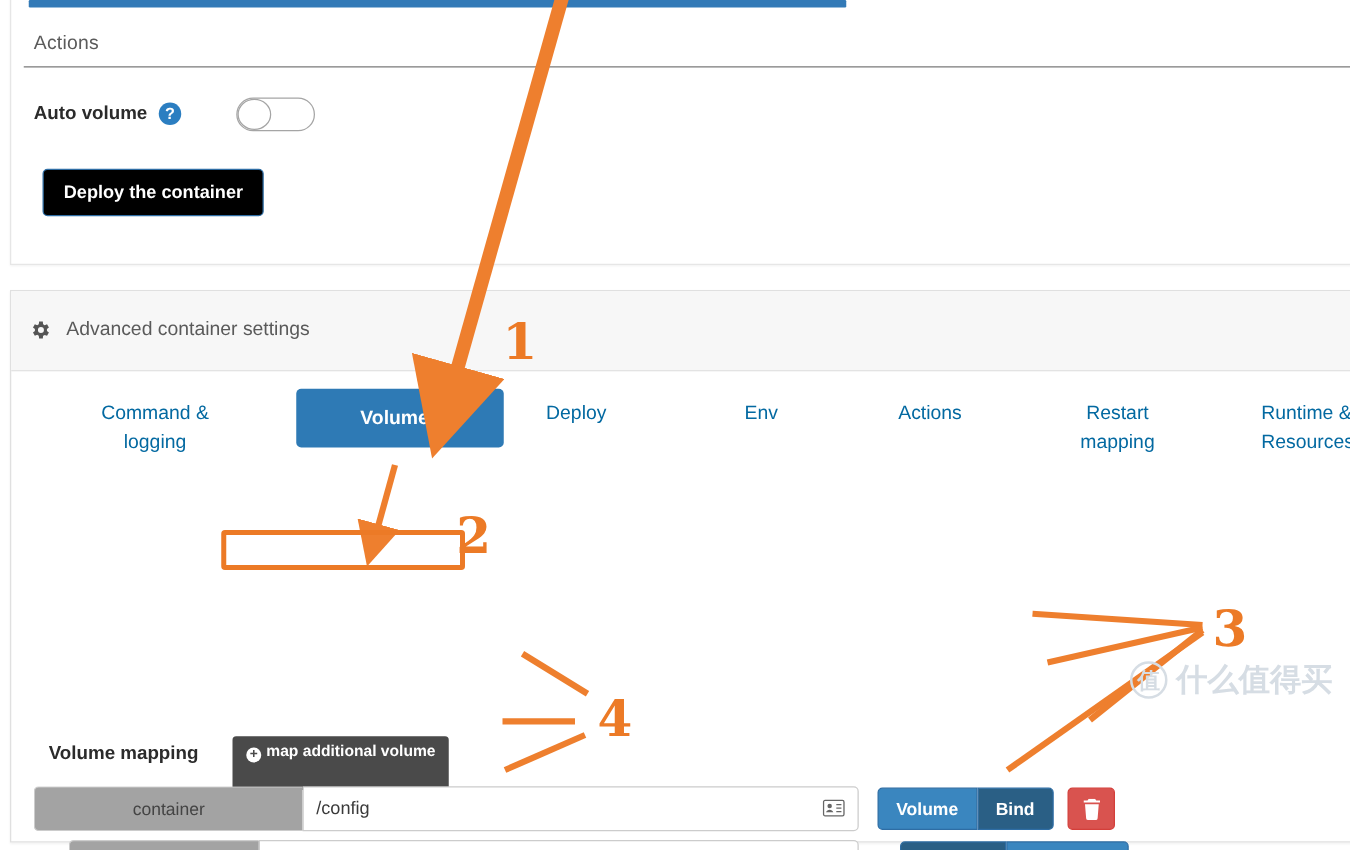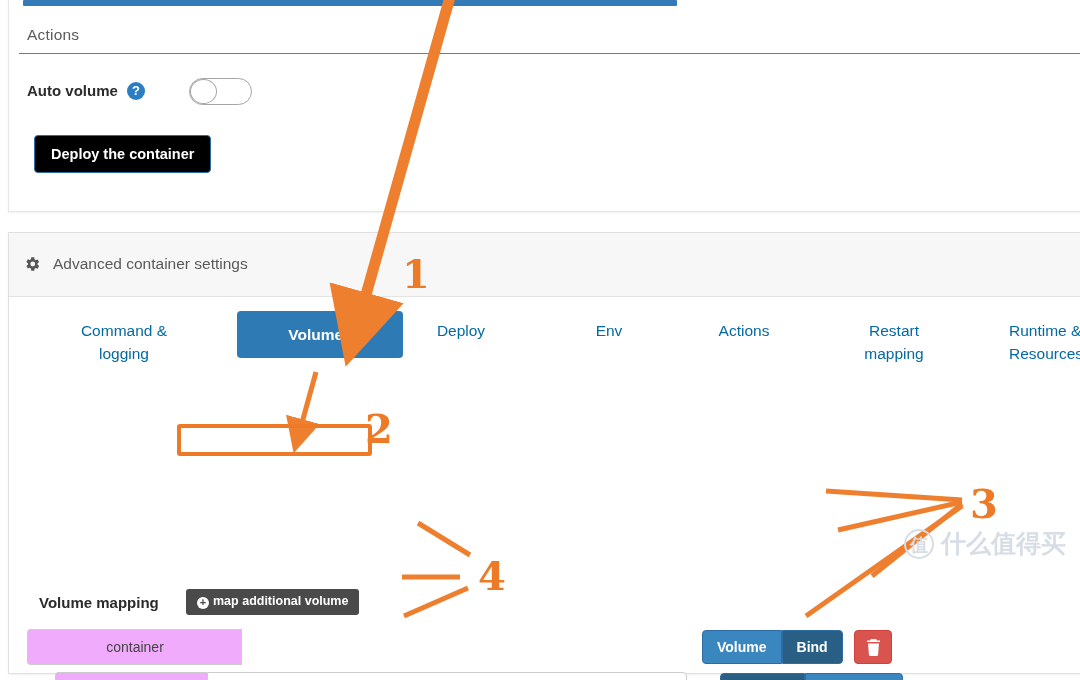--- a/index.html
+++ b/index.html
@@ -90,35 +90,35 @@
     background: #2e7ab5; color: #ffffff; font-weight: bold;
     border-radius: 4px; padding: 12px 0; top: 14px;
   }
 
   .vm-label {
     position: absolute; left: 18px; top: 361px;
     font-size: 15px; font-weight: bold; color: #2b2b2b; margin-left: 12px;
   }
   .map-btn {
     position: absolute; left: 177px; top: 356px;
-    padding: 5px 11px 6px 11px;
+    padding: 5px 11px 22px 11px;
     background: #4a4a4a; border-radius: 3px;
     color: #ffffff; font-size: 12.5px; font-weight: bold;
     white-space: nowrap; cursor: pointer;
   }
   .plus-circle {
     display: inline-block; width: 12px; height: 12px; border-radius: 50%;
     background: #fff; color: #4a4a4a; font-size: 11px; line-height: 11px;
     text-align: center; font-weight: bold; margin-right: 4px;
     vertical-align: -1px;
   }
   .ig { position: absolute; display: flex; height: 36px; }
   .ig-addon {
     display: flex; align-items: center; justify-content: center;
-    background: #f0abfc; border: 1px solid #ccc; border-right: none;
+    background: #a3a3a3; border: 1px solid #ccc; border-right: none;
     border-radius: 4px 0 0 4px;
     font-size: 14px; color: #444;
   }
   .ig-input {
     display: flex; align-items: center;
     background: #ffffff; border: 1px solid #ccc;
     border-radius: 0 4px 4px 0;
     font-size: 14.5px; color: #3a3a3a; padding-left: 10px;
     position: relative;
   }
@@ -205,20 +205,31 @@
       <div class="tab" style="left:675px; width:120px;">Actions</div>
       <div class="tab" style="left:840px; width:90px;">Restart mapping</div>
       <div class="tab" style="left:1000px; width:110px; text-align:left;">Runtime &amp; Resources</div>
     </div>
 
     <div class="vm-label">Volume mapping</div>
     <div class="map-btn"><span class="plus-circle">+</span><span>map additional volume</span></div>
 
     <div class="ig" style="left:18px; top:396px;">
       <div class="ig-addon" style="width:215px;">container</div>
+      <div class="ig-input" style="width:445px;">
+        <span>/config</span>
+        <svg class="idcard-icon" viewBox="0 0 22 17" fill="none" stroke="#666" stroke-width="1.3">
+          <rect x="1" y="1" width="20" height="15" rx="1.5"></rect>
+          <circle cx="7" cy="6.5" r="2.2" fill="#666" stroke="none"></circle>
+          <path d="M3.4 12.6c.6-1.8 2-2.6 3.6-2.6s3 .8 3.6 2.6" fill="#666" stroke="none"></path>
+          <line x1="13.5" y1="5" x2="18.5" y2="5"></line>
+          <line x1="13.5" y1="8.5" x2="18.5" y2="8.5"></line>
+          <line x1="13.5" y1="12" x2="18.5" y2="12"></line>
+        </svg>
+      </div>
     </div>
     <div class="btn-group" style="left:693px; top:397px;">
       <div class="bg-btn">Volume</div>
       <div class="bg-btn sel">Bind</div>
     </div>
     <div class="trash-btn" style="left:845px; top:397px;">
       <svg width="15" height="17" viewBox="0 0 15 17" fill="#fff">
         <path d="M5 0h5l1 1.4h3V3H1V1.4h3L5 0zM2 4.4h11l-.9 11.1A1.6 1.6 0 0 1 10.5 17h-6a1.6 1.6 0 0 1-1.6-1.5L2 4.4z"></path>
       </svg>
     </div>

